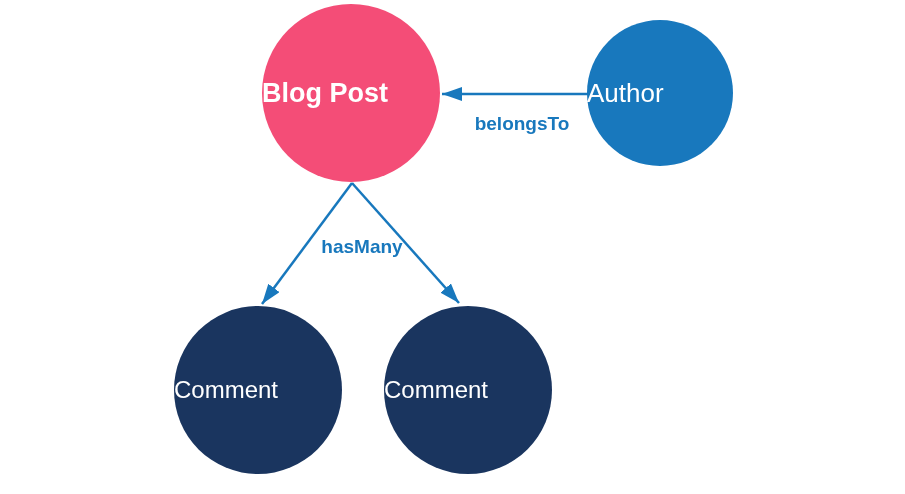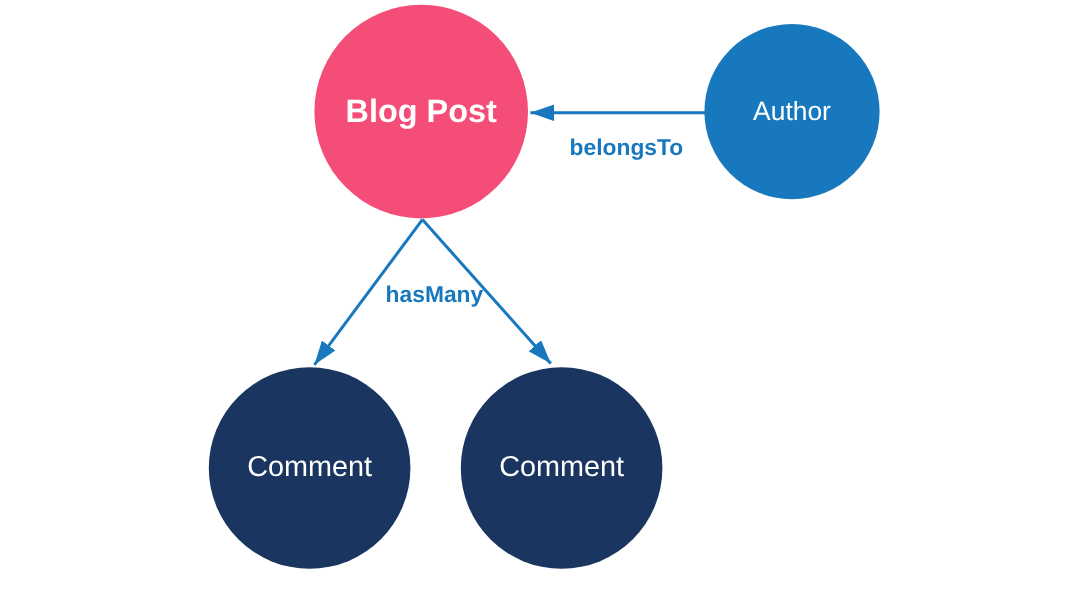--- a/index.html
+++ b/index.html
@@ -30,36 +30,35 @@
     stroke:var(--blue);
     stroke-width:2.5;
     fill:none;
   }
   .arrowhead-path{ fill:var(--blue); }
   .node{
     position:absolute;
     border-radius:50%;
     display:flex;
     align-items:center;
-    justify-content:center;
     text-align:center;
     color:#fff;
   }
   .node-blog-post{
     left:262px; top:4px;
     width:178px; height:178px;
     background:var(--pink);
     font-size:27px;
     font-weight:bold;
   }
   .node-author{
     left:587px; top:20px;
     width:146px; height:146px;
     background:var(--blue);
-    font-size:22px;
+    font-size:26px;
   }
   .node-comment-1{
     left:174px; top:306px;
     width:168px; height:168px;
     background:var(--navy);
     font-size:24px;
   }
   .node-comment-2{
     left:384px; top:306px;
     width:168px; height:168px;

